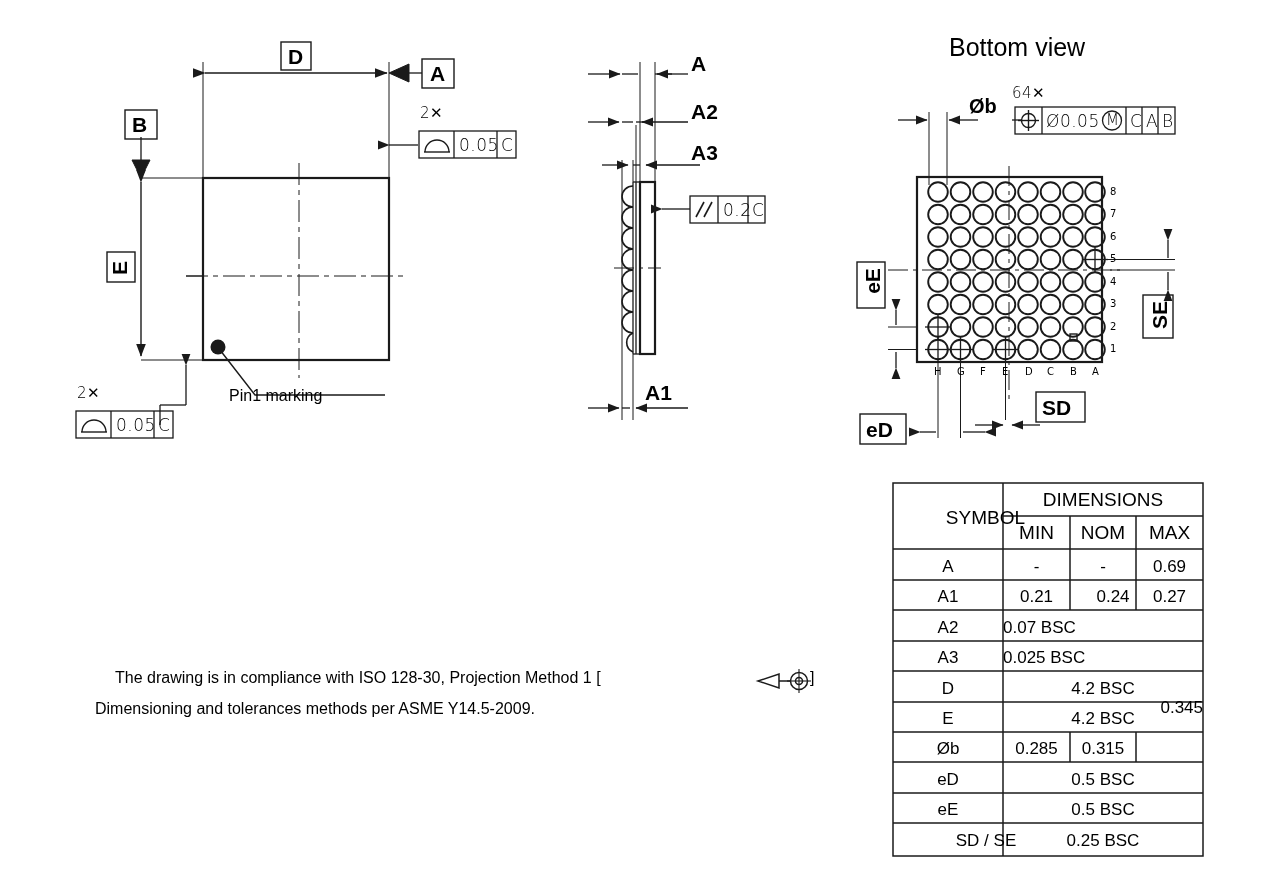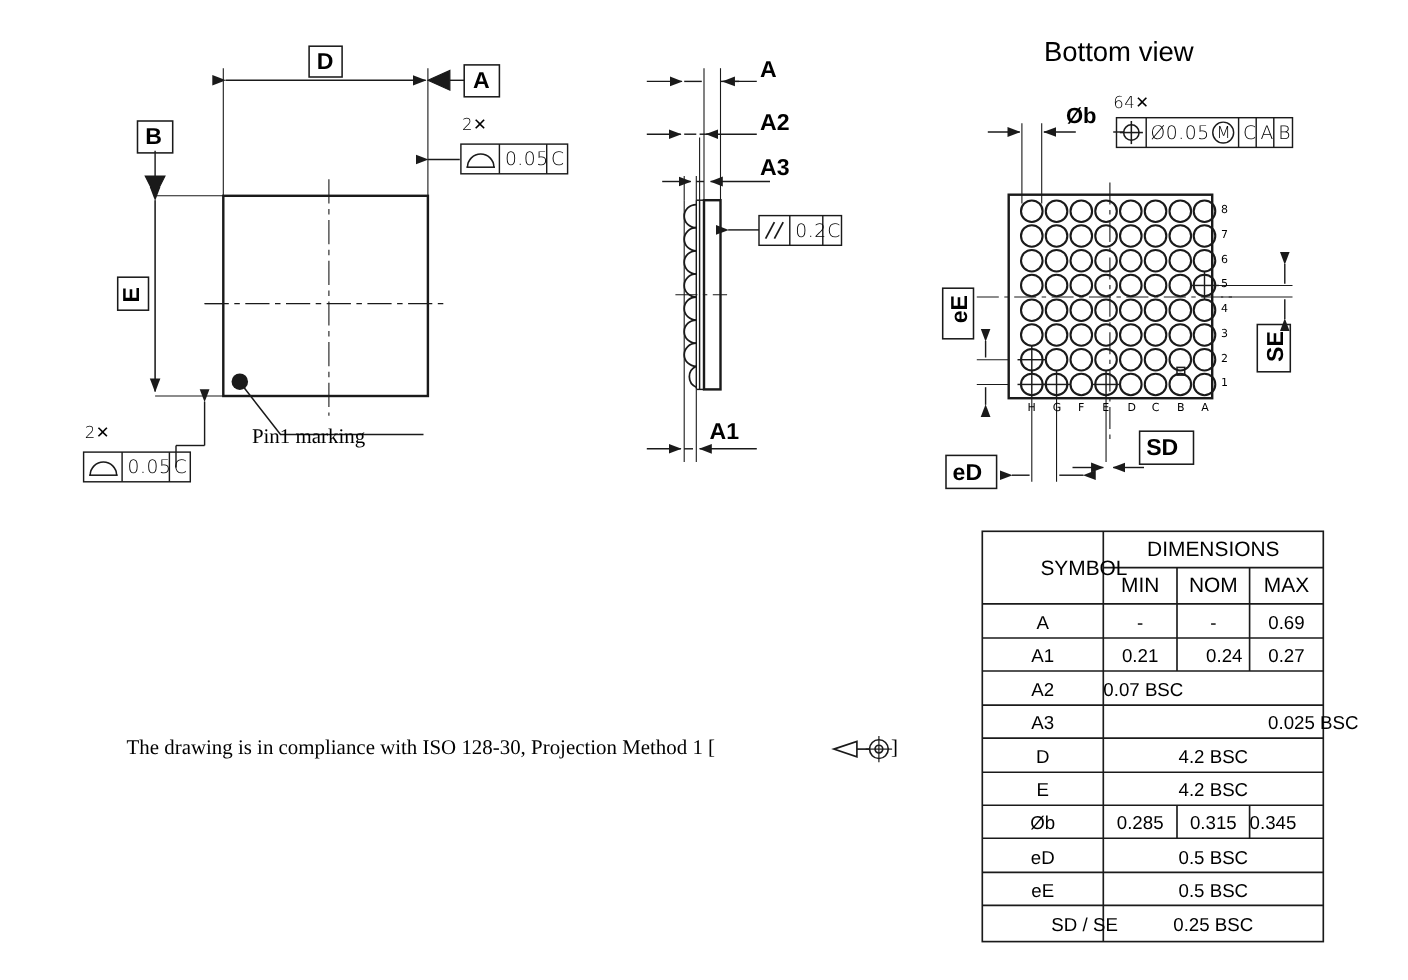--- a/index.html
+++ b/index.html
@@ -4,21 +4,21 @@
 <style>
   html,body{margin:0;padding:0;background:#ffffff;}
   body{width:1280px;height:891px;position:relative;overflow:hidden;
        font-family:"Liberation Sans",sans-serif;color:#000;}
   .stage{position:absolute;left:0;top:0;width:1280px;height:891px;}
   svg{display:block;}
   .lbl{position:absolute;white-space:pre;}
   
   .t-title{font-family:"Liberation Sans",sans-serif;font-size:19px;}
   .t-dim{font-family:"Liberation Sans",sans-serif;font-size:21px;font-weight:bold;}
-  .t-note{font-family:Liberation Serif, serif;font-size:19px;}
+  .t-note{font-family:Liberation Sans, sans-serif;font-size:16px;}
   .t-tech{font-family:"DejaVu Sans",sans-serif;font-size:15px;font-weight:300;letter-spacing:.5px;}
   .t-tbl{font-family:"Liberation Sans",sans-serif;font-size:17px;}
   .t-tblh{font-family:"Liberation Sans",sans-serif;font-size:19px;}
   .t-ball{font-family:"DejaVu Sans",sans-serif;font-size:10px;}
 </style>
 </head>
 <body>
 
 <div class="stage">
 
@@ -376,20 +376,21 @@
 <div class="lbl t-ball" style="left:957px;top:366px;">G</div>
 <div class="lbl t-ball" style="left:980px;top:366px;">F</div>
 <div class="lbl t-ball" style="left:1002px;top:366px;">E</div>
 <div class="lbl t-ball" style="left:1025px;top:366px;">D</div>
 <div class="lbl t-ball" style="left:1047px;top:366px;">C</div>
 <div class="lbl t-ball" style="left:1070px;top:366px;">B</div>
 <div class="lbl t-ball" style="left:1092px;top:366px;">A</div>
 
 <div class="lbl t-note" style="left:95px;top:669px;margin-left:20px;">The drawing is in compliance with ISO 128-30, Projection Method 1 [</div>
 <div class="lbl t-note" style="left:810px;top:669px;">]</div>
+<div class="lbl t-note" style="left:95px;top:700px;">Dimensioning and tolerances methods per ASME Y14.5-2009.</div>
 
 <div class="lbl t-tblh" style="left:925px;top:507px;width:100px;text-align:right;">SYMBOL</div>
 <div class="lbl t-tblh" style="left:1003px;top:489px;width:200px;text-align:center;">DIMENSIONS</div>
 <div class="lbl t-tblh" style="left:1003px;top:522px;width:67px;text-align:center;">MIN</div>
 <div class="lbl t-tblh" style="left:1070px;top:522px;width:66px;text-align:center;">NOM</div>
 <div class="lbl t-tblh" style="left:1136px;top:522px;width:67px;text-align:center;">MAX</div>
 
 <div class="lbl t-tbl" style="left:893px;top:557px;width:110px;text-align:center;">A</div>
 <div class="lbl t-tbl" style="left:1003px;top:557px;width:67px;text-align:center;">-</div>
 <div class="lbl t-tbl" style="left:1070px;top:557px;width:66px;text-align:center;">-</div>
@@ -397,32 +398,32 @@
 
 <div class="lbl t-tbl" style="left:893px;top:587px;width:110px;text-align:center;">A1</div>
 <div class="lbl t-tbl" style="left:1003px;top:587px;width:67px;text-align:center;">0.21</div>
 <div class="lbl t-tbl" style="left:1070px;top:587px;width:86px;text-align:center;">0.24</div>
 <div class="lbl t-tbl" style="left:1136px;top:587px;width:67px;text-align:center;">0.27</div>
 
 <div class="lbl t-tbl" style="left:893px;top:618px;width:110px;text-align:center;">A2</div>
 <div class="lbl t-tbl" style="left:1003px;top:618px;width:224px;text-align:left;">0.07 BSC</div>
 
 <div class="lbl t-tbl" style="left:893px;top:648px;width:110px;text-align:center;">A3</div>
-<div class="lbl t-tbl" style="left:1003px;top:648px;width:232px;text-align:right;">0.025 BSC</div>
+<div class="lbl t-tbl" style="left:1003px;top:648px;width:232px;text-align:left;">0.025 BSC</div>
 
 <div class="lbl t-tbl" style="left:893px;top:679px;width:110px;text-align:center;">D</div>
 <div class="lbl t-tbl" style="left:1003px;top:679px;width:200px;text-align:center;">4.2 BSC</div>
 
 <div class="lbl t-tbl" style="left:893px;top:709px;width:110px;text-align:center;">E</div>
 <div class="lbl t-tbl" style="left:1003px;top:709px;width:200px;text-align:center;">4.2 BSC</div>
 
 <div class="lbl t-tbl" style="left:893px;top:739px;width:110px;text-align:center;">Øb</div>
 <div class="lbl t-tbl" style="left:1003px;top:739px;width:67px;text-align:center;">0.285</div>
 <div class="lbl t-tbl" style="left:1070px;top:739px;width:66px;text-align:center;">0.315</div>
-<div class="lbl t-tbl" style="left:1136px;top:739px;width:67px;text-align:left;">0.345</div>
+<div class="lbl t-tbl" style="left:1136px;top:698px;width:67px;text-align:right;">0.345</div>
 
 <div class="lbl t-tbl" style="left:893px;top:770px;width:110px;text-align:center;">eD</div>
 <div class="lbl t-tbl" style="left:1003px;top:770px;width:200px;text-align:center;">0.5 BSC</div>
 
 <div class="lbl t-tbl" style="left:893px;top:800px;width:110px;text-align:center;">eE</div>
 <div class="lbl t-tbl" style="left:1003px;top:800px;width:200px;text-align:center;">0.5 BSC</div>
 
 <div class="lbl t-tbl" style="left:931px;top:831px;width:110px;text-align:center;">SD / SE</div>
 <div class="lbl t-tbl" style="left:1003px;top:831px;width:200px;text-align:center;">0.25 BSC</div>
 

